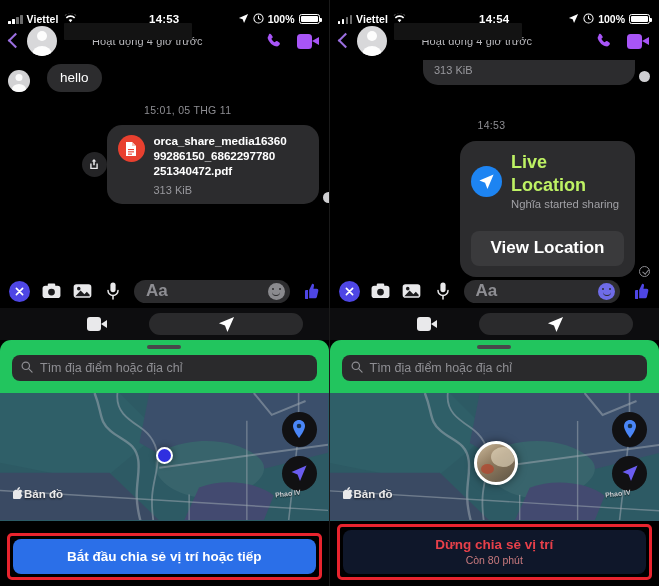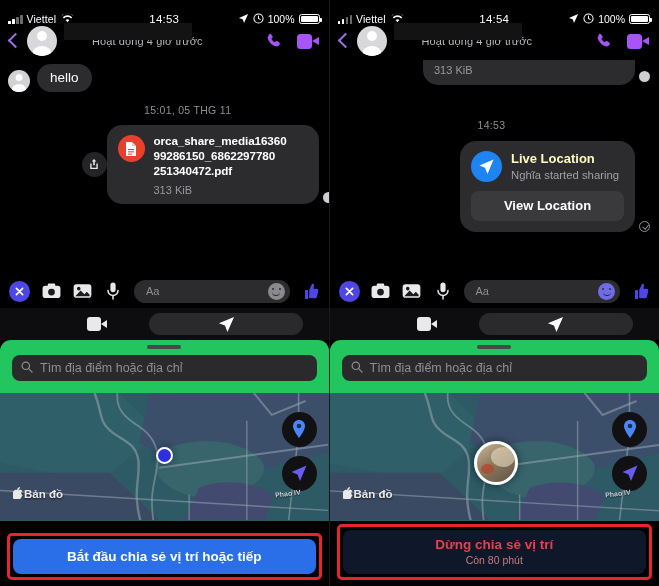--- a/index.html
+++ b/index.html
@@ -11,21 +11,21 @@
   }
   .stage { position: relative; width: 659px; height: 586px; display: flex; background:#0b0b0b; }
   .panel { position: relative; width: 329.5px; height: 586px; background: #000; overflow: hidden; }
   .panel.left { border-right: 1px solid #1a1a1a; }
 
   
   .statusbar {
     height: 22px; width: 100%;
     display: flex; align-items: center;
     padding: 16px 9px 0 8px;
-    color: #fff; font-size: 11px; font-weight: normal;
+    color: #fff; font-size: 11px; font-weight: bold;
     position: relative; z-index: 20;
     background:#000;
   }
   .sb-left { display: flex; align-items: center; gap: 4px; }
   .sb-bars { display: flex; align-items: flex-end; gap: 1.5px; height: 9px; }
   .sb-bars i { width: 2.5px; background: #fff; border-radius: 0.5px; display:block; }
   .sb-bars i:nth-child(1){height:3px}
   .sb-bars i:nth-child(2){height:5px}
   .sb-bars i:nth-child(3){height:7px;background:#6a6a6a}
   .sb-bars i:nth-child(4){height:9px;background:#6a6a6a}
@@ -92,21 +92,21 @@
     width: 0; height: 0;
     border-top: 4px solid transparent; border-bottom: 4px solid transparent;
     border-right: 7px solid #a855f7;
   }
 
   
   .thread { position: relative; background: #000; }
   .left .thread { height: 214px; padding: 4px 10px 0 8px; }
   .right .thread { height: 214px; padding: 0 10px 0 8px; }
 
-  .row { display: flex; align-items: flex-end; gap: 7px; }
+  .row { display: flex; align-items: flex-end; gap: 17px; }
   .mini-avatar {
     width: 22px; height: 22px; border-radius: 50%; background: #d2d2d4;
     flex: none; position: relative; overflow: hidden;
   }
   .mini-avatar::before{
     content:""; position:absolute; left:50%; top:4px; transform:translateX(-50%);
     width:7px;height:7px;border-radius:50%;background:#fbfbfb;
   }
   .mini-avatar::after{
     content:""; position:absolute; left:50%; bottom:-3px; transform:translateX(-50%);
@@ -158,25 +158,25 @@
   
   .ll-card {
     background: #2c2c2e; border-radius: 16px; padding: 10px 11px 11px;
     width: 175px; margin-left: auto; margin-right: 14px; position: relative;
   }
   .ll-top { display: flex; align-items: center; gap: 9px; }
   .ll-icon {
     width: 31px; height: 31px; border-radius: 50%; background: #1d84f2;
     flex: none; display: flex; align-items: center; justify-content: center;
   }
-  .ll-title { color: #fef9c3; font-size: 13px; font-weight: bold; line-height:1.25; }
+  .ll-title { color: #bef264; font-size: 18px; font-weight: bold; line-height:1.25; }
   .ll-sub { color: #a0a0a5; font-size: 11.3px; line-height:1.25; margin-top:1px; }
   .ll-btn {
-    margin-top: 9px; background: #3a3a3c; border-radius: 8px;
-    text-align: center; color: #fff; font-size: 13px; font-weight: bold;
+    margin-top: 20px; background: #3a3a3c; border-radius: 8px;
+    text-align: center; color: #fff; font-size: 17px; font-weight: bold;
     padding: 7px 0 8px;
   }
   .ll-check {
     position: absolute; right: -15px; bottom: 0;
     width: 11px; height: 11px; border-radius: 50%;
     border: 1.1px solid #8d8d92; display:flex; align-items:center; justify-content:center;
   }
   .ll-check::after {
     content:""; width:3px; height:5px; border-right:1.1px solid #8d8d92;
     border-bottom:1.1px solid #8d8d92; transform: rotate(40deg) translateY(-1px);
@@ -189,21 +189,21 @@
   }
   .cp-x {
     width: 21px; height: 21px; border-radius: 50%; background: #4e46e5;
     display: flex; align-items: center; justify-content: center; flex: none;
   }
   .cp-ic { width: 20px; height: 18px; flex: none; display:flex; align-items:center; justify-content:center;}
   .cp-input {
     flex: 1; height: 23px; background: #2c2c2e; border-radius: 12px;
     display: flex; align-items: center; padding: 0 5px 0 12px;
   }
-  .cp-placeholder { color: #8e8e93; font-size: 11px; flex: 1; }
+  .cp-placeholder { color: #8e8e93; font-size: 17px; flex: 1; font-weight: bold; }
   .emoji {
     width: 17px; height: 17px; border-radius: 50%;
     background: #8a8a8e; position: relative; flex: none;
   }
   .emoji.purple { background: #6f6ce8; }
   .emoji::before{
     content:""; position:absolute; left:4px; top:5px; width:2px; height:2px;
     border-radius:50%; background:#2c2c2e;
     box-shadow: 7px 0 0 #2c2c2e;
   }

